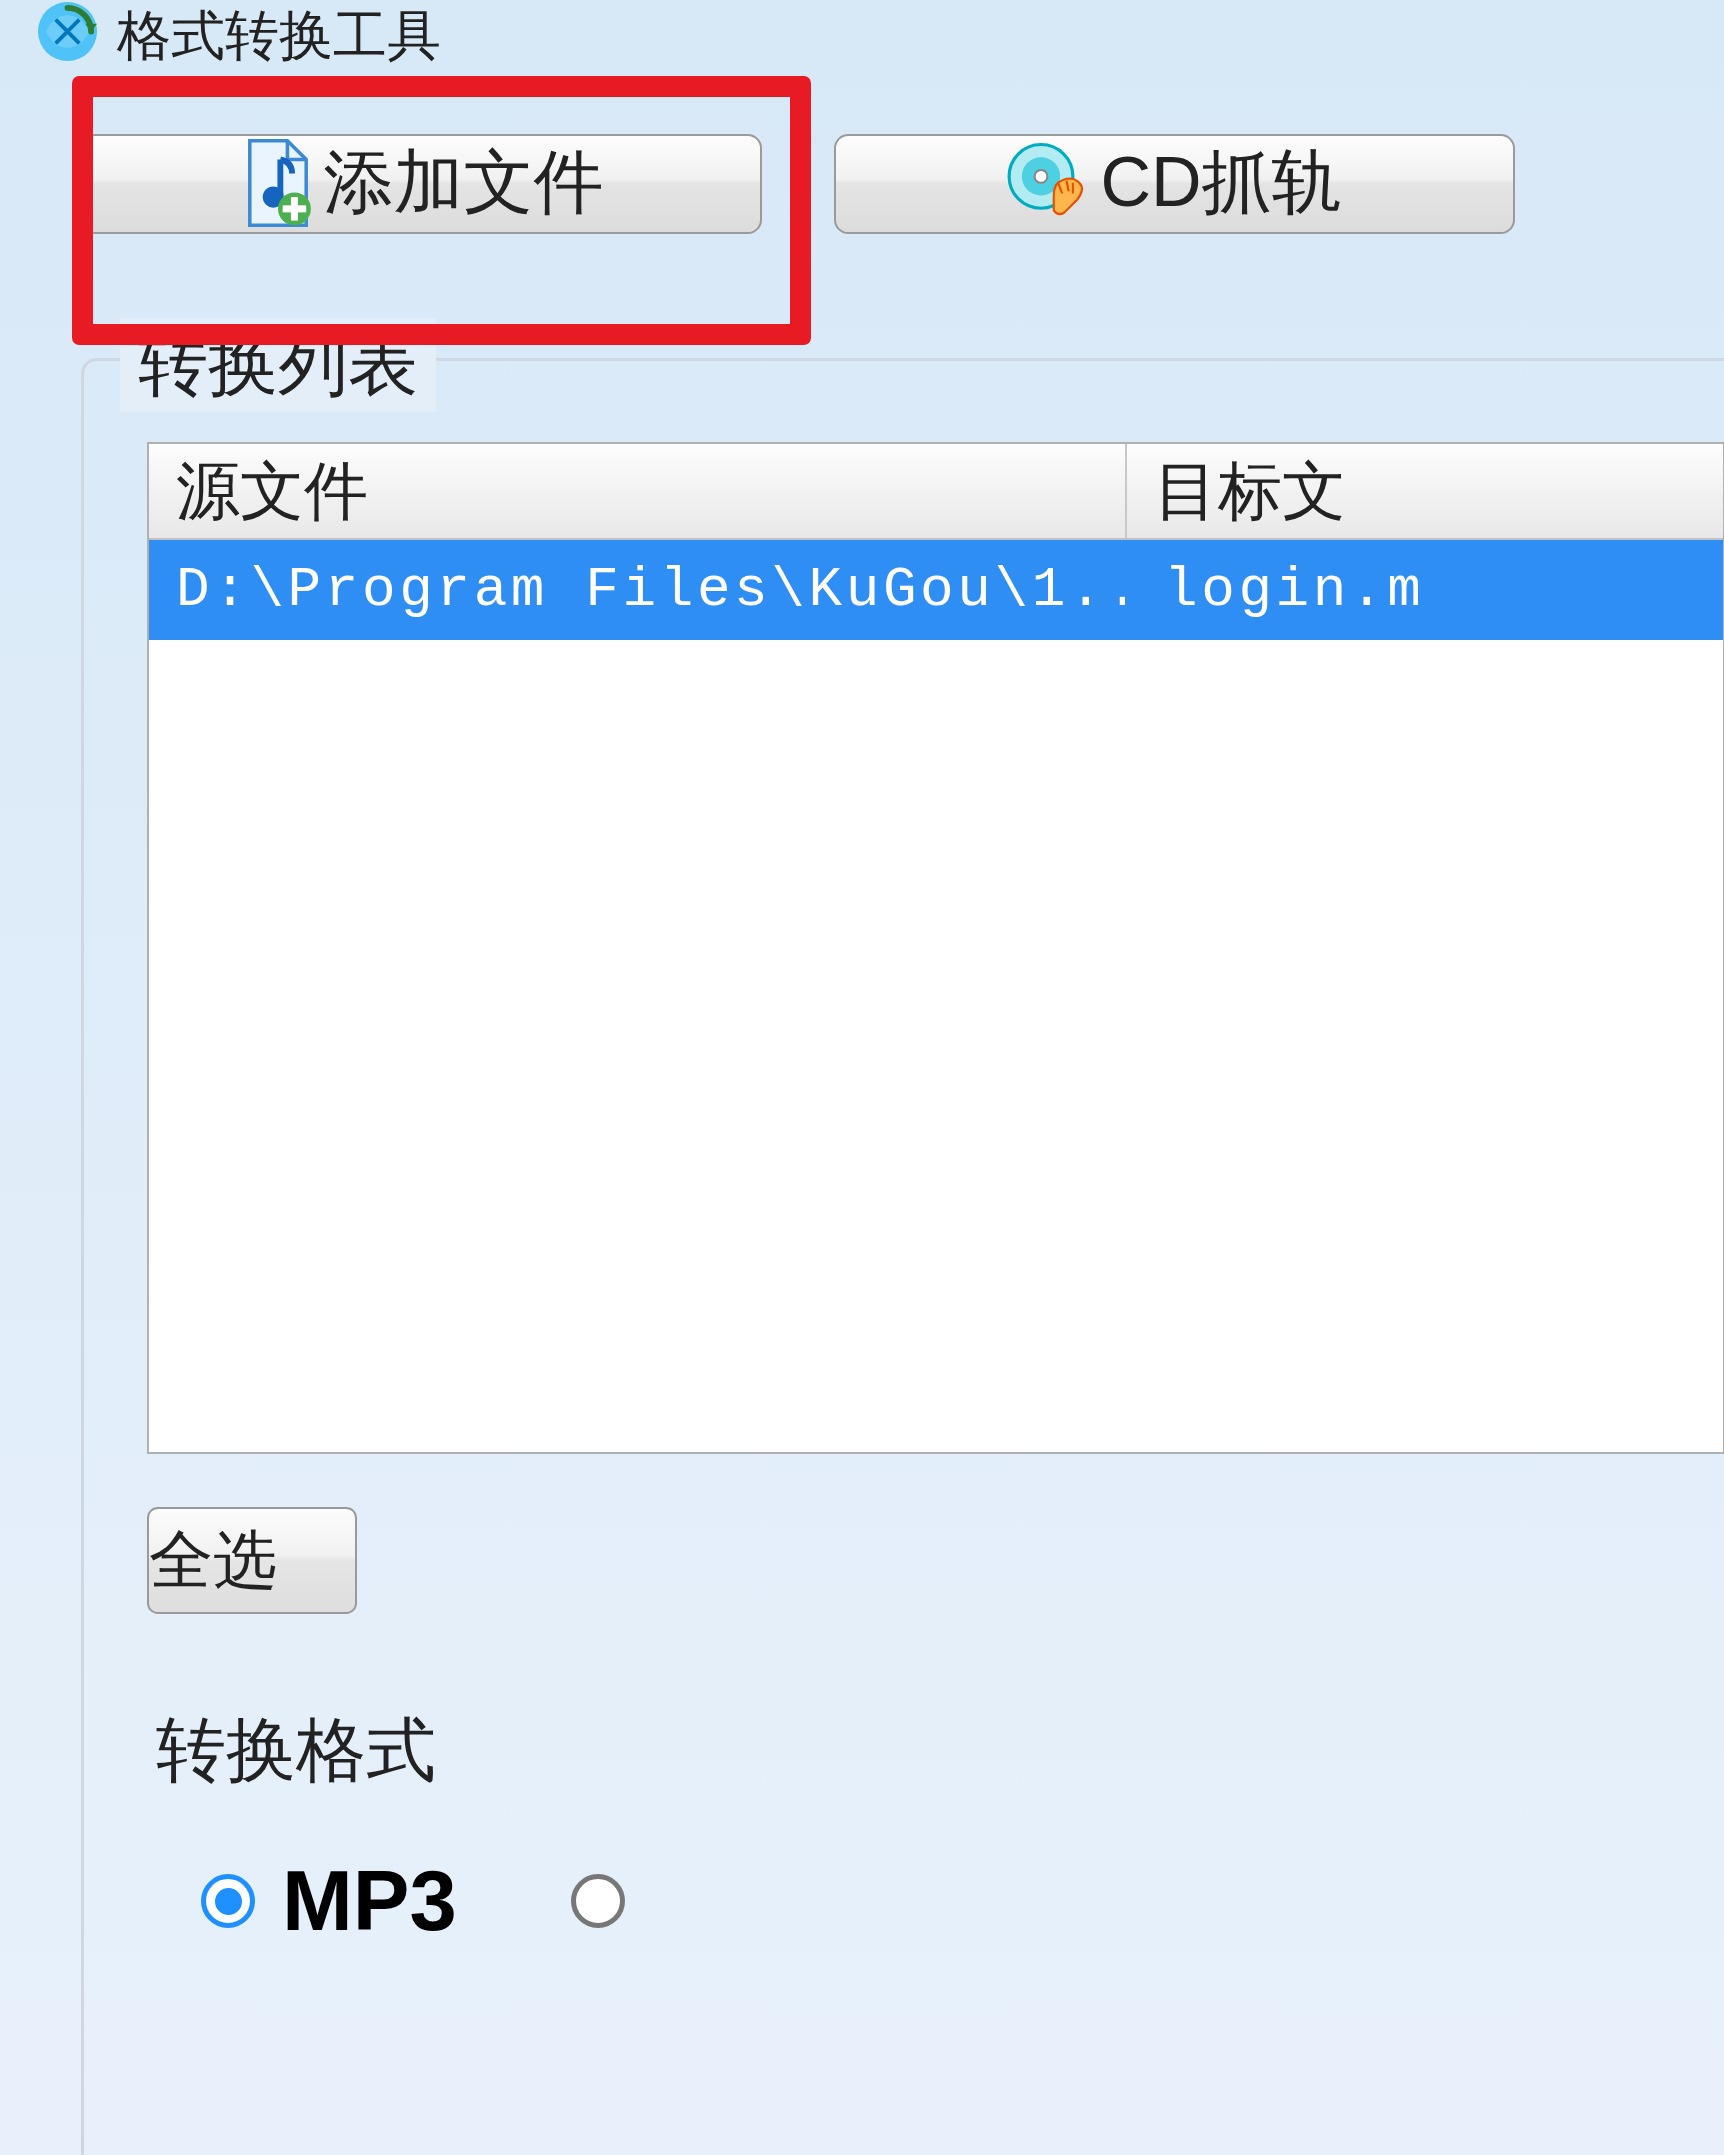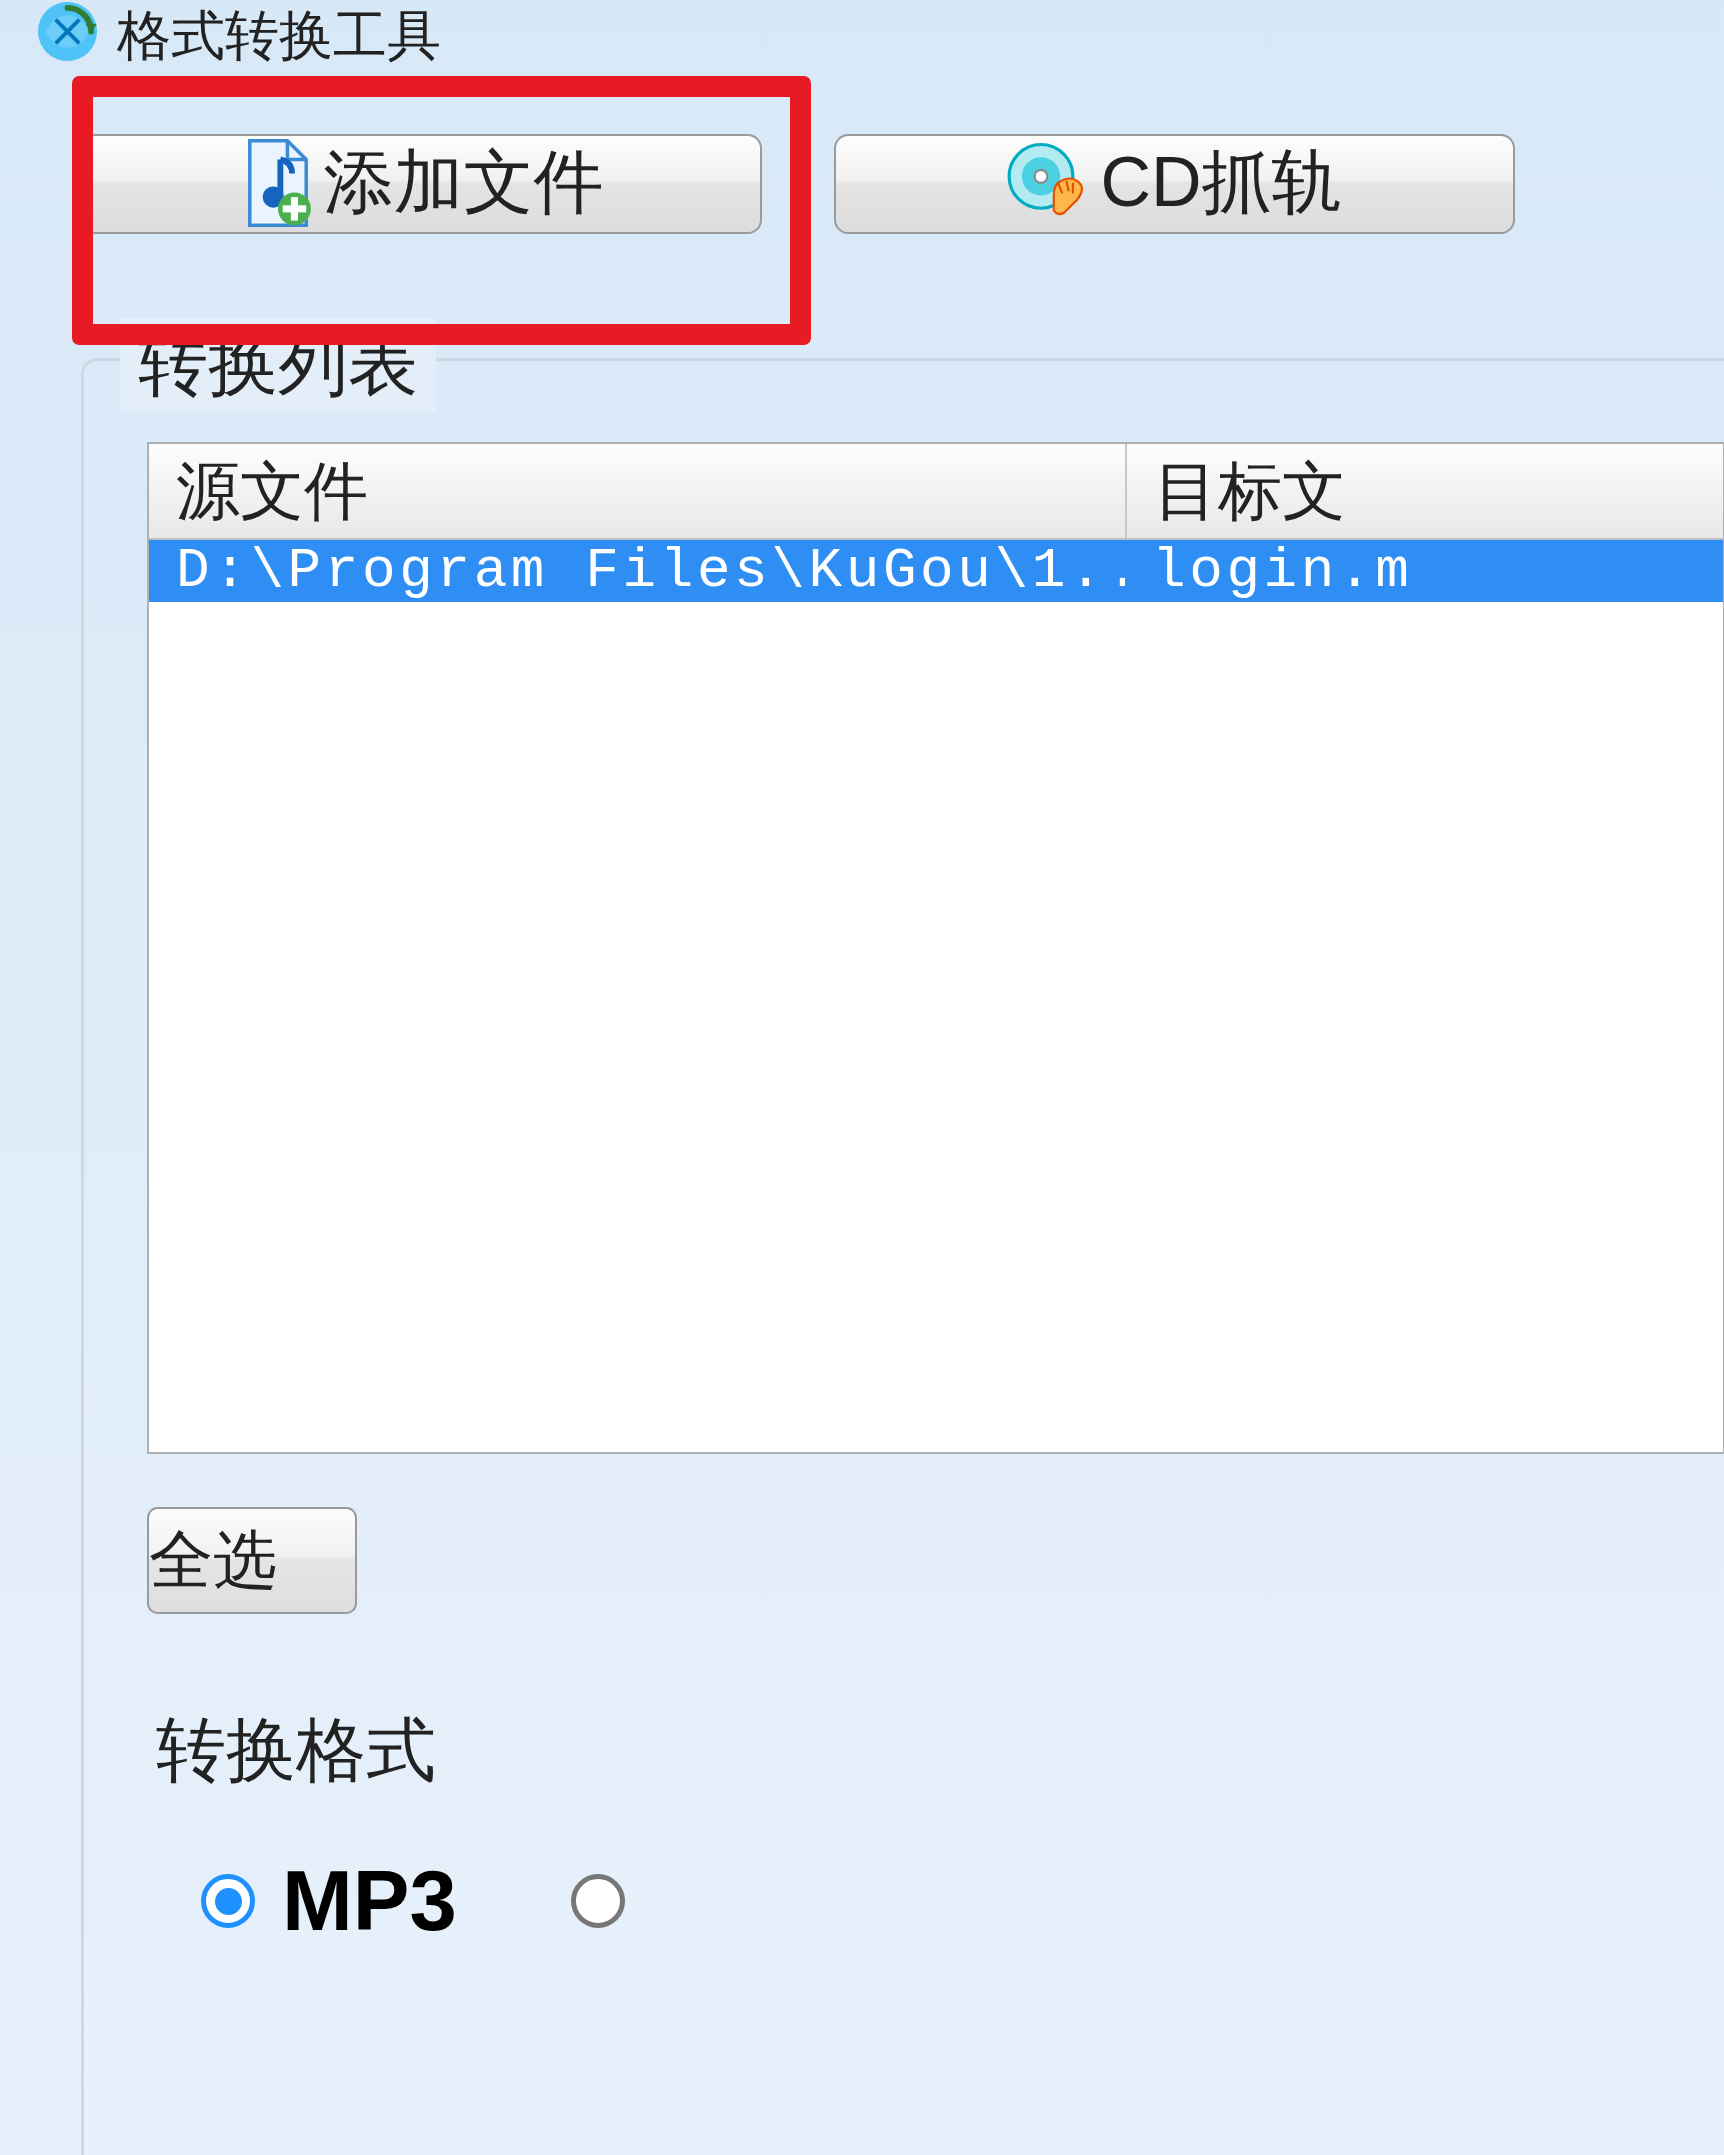--- a/index.html
+++ b/index.html
@@ -133,27 +133,28 @@
     display: flex;
     align-items: center;
     white-space: nowrap;
   }
   .list-body {
     background: #fff;
     height: calc(100% - 97px);
     overflow: hidden;
   }
   .list-row {
-    height: 62px;
+    height: 100px;
     display: flex;
     align-items: center;
     font-size: 56px;
     font-family: "Consolas", "Courier New", monospace;
     letter-spacing: 3.6px;
     white-space: nowrap;
+    gap: 12px;
   }
   .list-row.selected {
     background: #2f8ef4;
     color: #ffffff;
   }
   .list-row .cell1 {
     flex: 0 0 949px;
     padding-left: 27px;
     overflow: hidden;
   }

